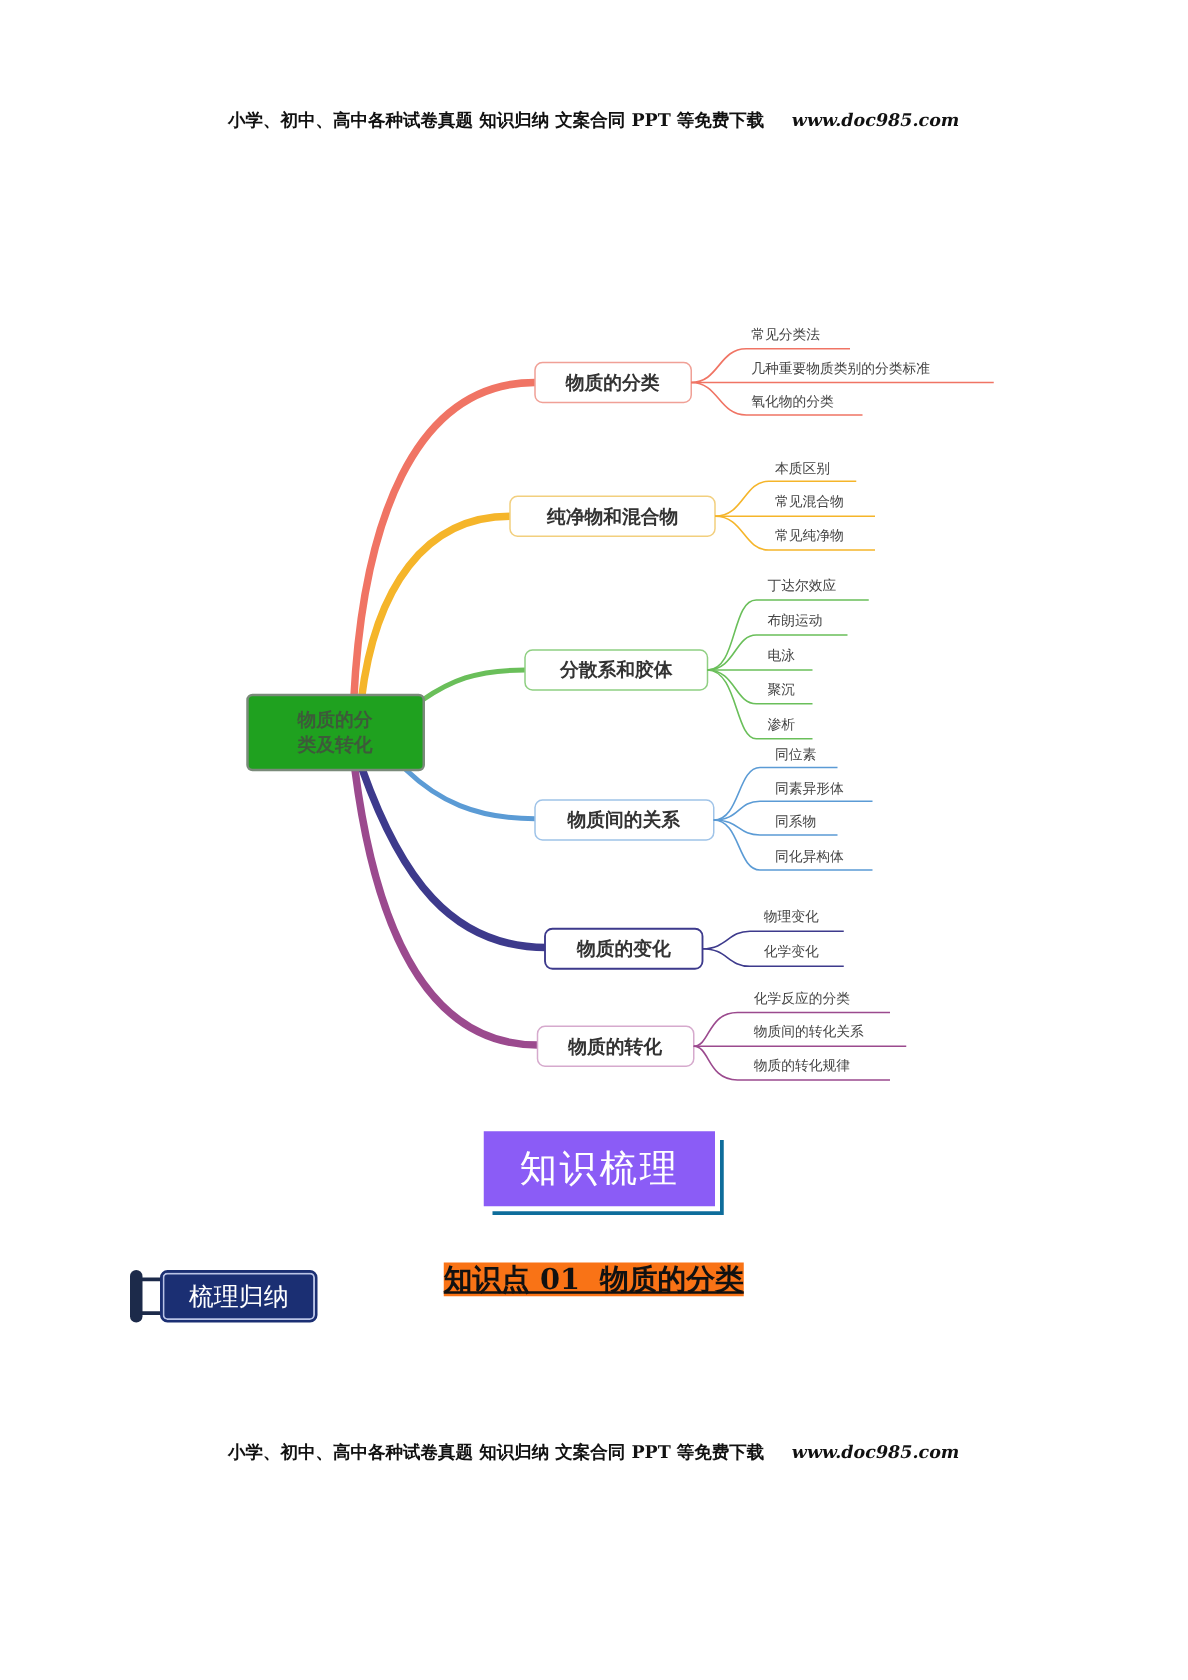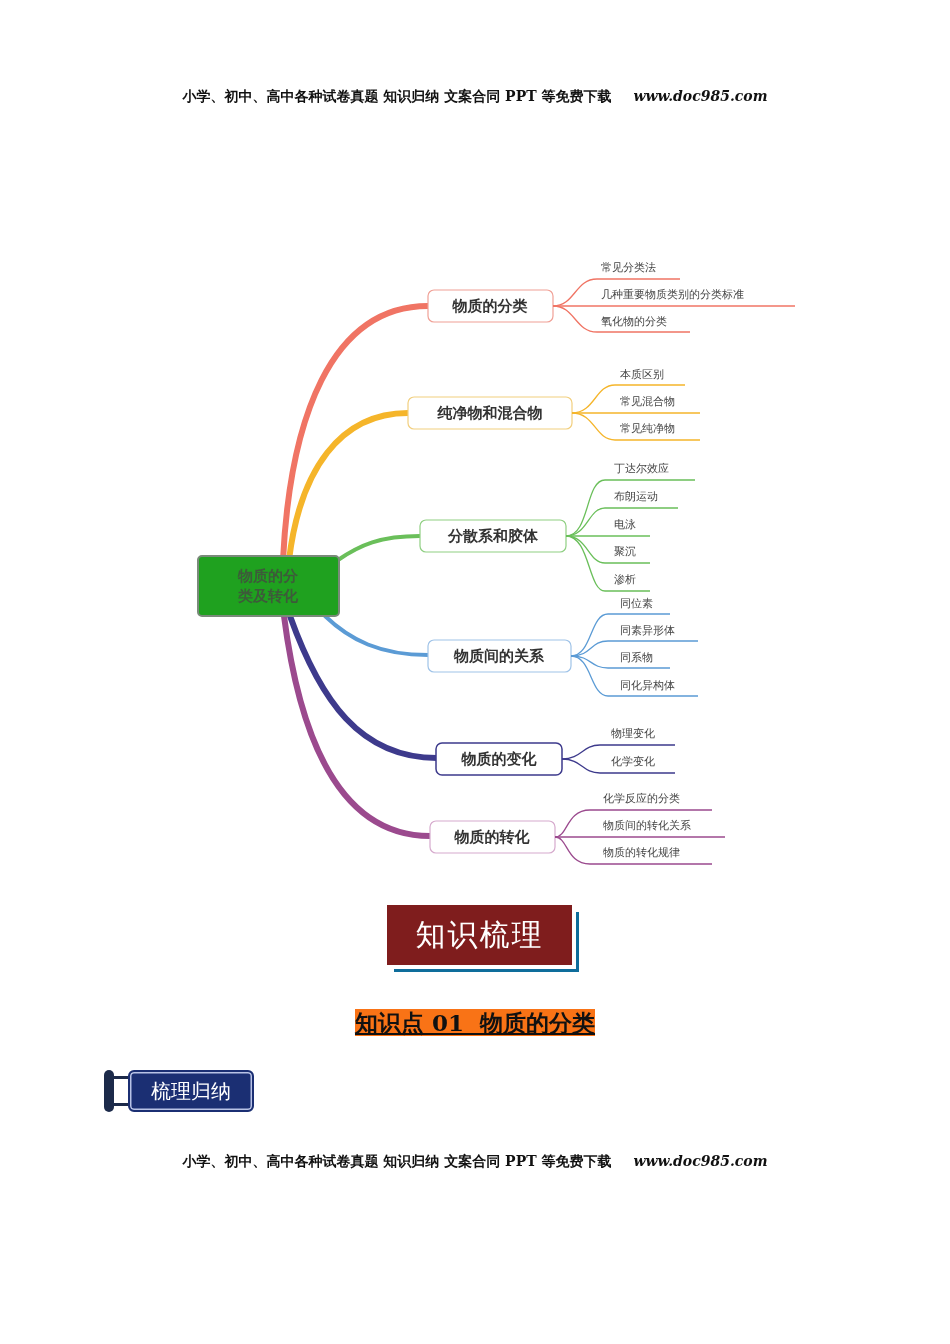--- a/index.html
+++ b/index.html
@@ -12,30 +12,30 @@
   }
   .header-line { top: 88px; }
   .footer-line { top: 1153px; }
   .header-line .site, .footer-line .site { margin-left: 22px; font-style: italic; }
   #mindmap { position: absolute; left: 0; top: 0; }
   .mm-root-text { font-weight: bold; font-size: 15px; fill: #3d5a3a; }
   .mm-branch-text { font-weight: bold; font-size: 15px; fill: #333; }
   .mm-leaf-text { font-size: 11px; fill: #444; }
   .banner {
     position: absolute; left: 387px; top: 905px; width: 185px; height: 60px;
-    background: #7f1d1d; color: #ffffff; font-size: 30px;
+    background: #8b5cf6; color: #ffffff; font-size: 30px;
     display: flex; align-items: center; justify-content: center; letter-spacing: 2px;
     box-shadow: 4px 4px 0 #ffffff, 7px 7px 0 #0e6d9b;
   }
   .kp-title {
     position: absolute; left: 0; width: 950px; top: 1008px; text-align: center;
     font-family: "DejaVu Serif", "Liberation Serif", serif; font-size: 23px; font-weight: bold; color: #111;
   }
   .kp-title span { background: #f97316; text-decoration: underline; }
-  .sub-tag { position: absolute; left: 104px; top: 1070px; height: 32px; width: 150px; padding-left: 28px; }
+  .sub-tag { position: absolute; left: 104px; top: 1016px; height: 32px; width: 150px; padding-left: 28px; }
   .sub-tag .bar { position: absolute; left: 0; top: 0; width: 10px; height: 42px; background: #1c2a4a; border-radius: 5px; }
   .sub-tag .tick1 { position: absolute; left: 8px; top: 6px; width: 18px; height: 3px; background: #1c2a4a; }
   .sub-tag .tick2 { position: absolute; left: 8px; top: 33px; width: 18px; height: 3px; background: #1c2a4a; }
   .sub-tag .label {
     position: absolute; left: 24px; top: 0; width: 126px; height: 42px; box-sizing: border-box;
     background: #1b2f73; border-radius: 6px; border: 2px solid #1b2f73;
     box-shadow: inset 0 0 0 1.5px #b9c3e6;
     color: #ffffff; font-size: 20px; display: flex; align-items: center; justify-content: center;
   }
 </style>

